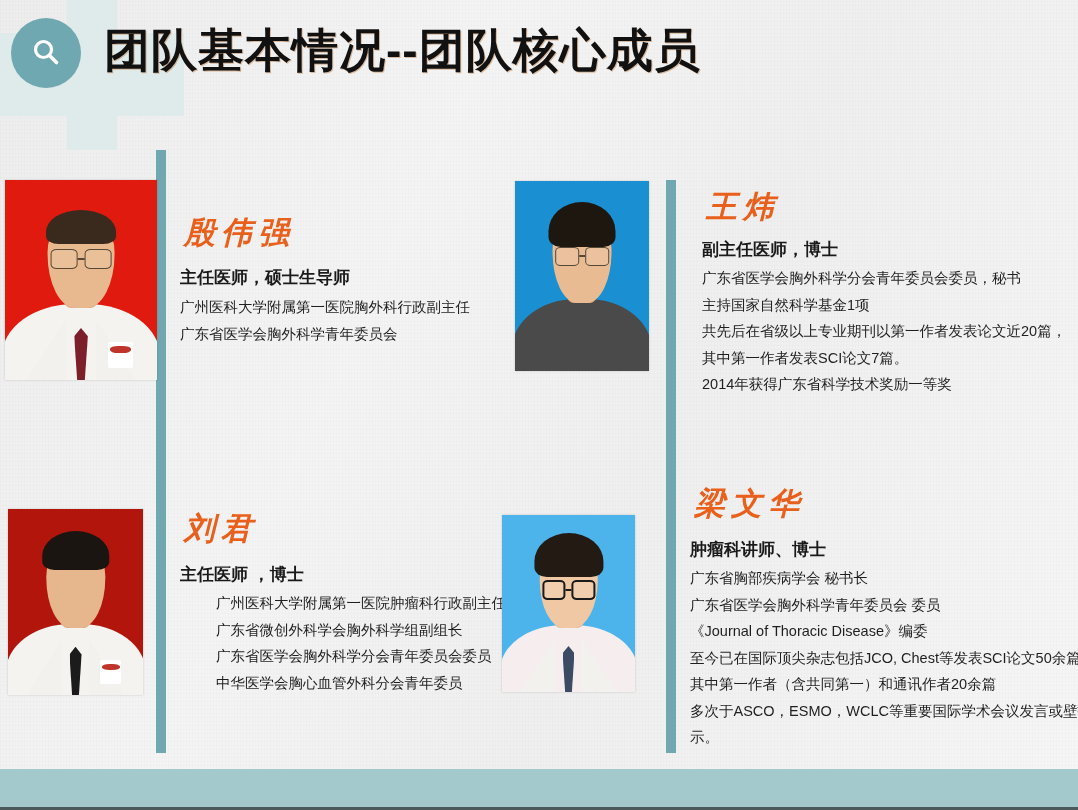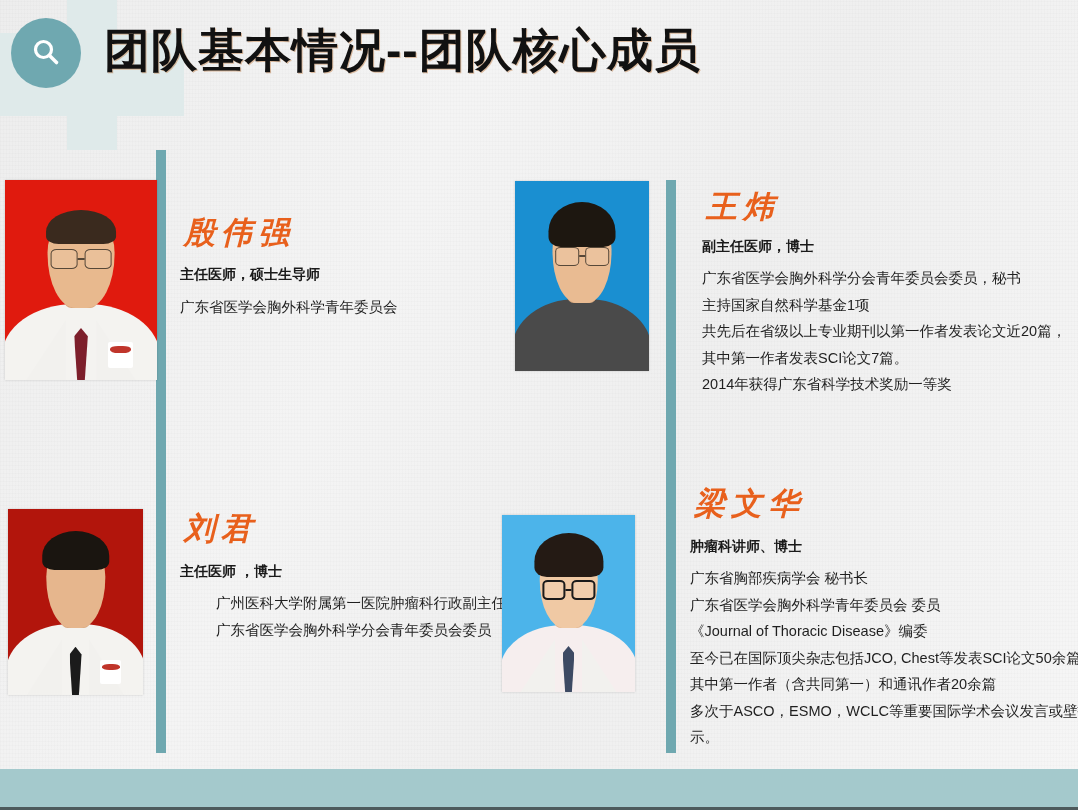--- a/index.html
+++ b/index.html
@@ -206,21 +206,21 @@
     font-family: "DejaVu Serif", "Liberation Serif", serif;
     font-weight: 700;
     font-size: 31px;
     color: #e8601c;
     letter-spacing: 6px;
     font-style: italic;
     white-space: nowrap;
   }
   .title-line {
     position: absolute;
-    font-size: 14px;
+    font-size: 17px;
     font-weight: 700;
     color: #1a1a1a;
     white-space: nowrap;
   }
   .creds {
     position: absolute;
     font-size: 14.5px;
     color: #1f1f1f;
     line-height: 26.5px;
   }
@@ -265,20 +265,21 @@
           </div>
         <div class="p-collarL"></div>
         <div class="p-collarR"></div>
         <div class="p-tie" style="background:#7d1f2b"></div>
         <div class="p-badge"></div>
       </div>
     </div>
     <div class="name" style="left:184px; top:212px;">殷伟强</div>
     <div class="title-line" style="left:180px; top:266px;">主任医师，硕士生导师</div>
     <div class="creds" style="left:180px; top:294px; width:470px;">
+      <div class="cred">广州医科大学附属第一医院胸外科行政副主任</div>
       <div class="cred">广东省医学会胸外科学青年委员会</div>
     </div>
   </div>
 
   <div class="person">
     <div class="photo" style="left:515px; top:181px; width:134px; height:190px;">
       <div class="inner">
         <div class="p-bg" style="background:#1a8fd1"></div>
         <div class="p-body" style="background:#4a4a4a"></div>
         <div class="p-neck" style="background:#d9a87e"></div>
@@ -314,21 +315,23 @@
         <div class="p-collarL"></div>
         <div class="p-collarR"></div>
         <div class="p-tie" style="background:#1b1b1b"></div>
         <div class="p-badge"></div>
       </div>
     </div>
     <div class="name" style="left:184px; top:508px;">刘君</div>
     <div class="title-line" style="left:180px; top:563px;">主任医师 ，博士</div>
     <div class="creds" style="left:180px; top:590px; width:470px;margin-left:36px;">
       <div class="cred">广州医科大学附属第一医院肿瘤科行政副主任</div>
+      <div class="cred">广东省微创外科学会胸外科学组副组长</div>
       <div class="cred">广东省医学会胸外科学分会青年委员会委员</div>
+      <div class="cred">中华医学会胸心血管外科分会青年委员</div>
     </div>
   </div>
 
   <div class="person">
     <div class="photo" style="left:502px; top:515px; width:133px; height:177px;">
       <div class="inner">
         <div class="p-bg" style="background:#4cb4ea"></div>
         <div class="p-body" style="background:#f6eeee"></div>
         <div class="p-neck" style="background:#e0b48e"></div>
         <div class="p-head" style="background:#f0c9a4"></div>

